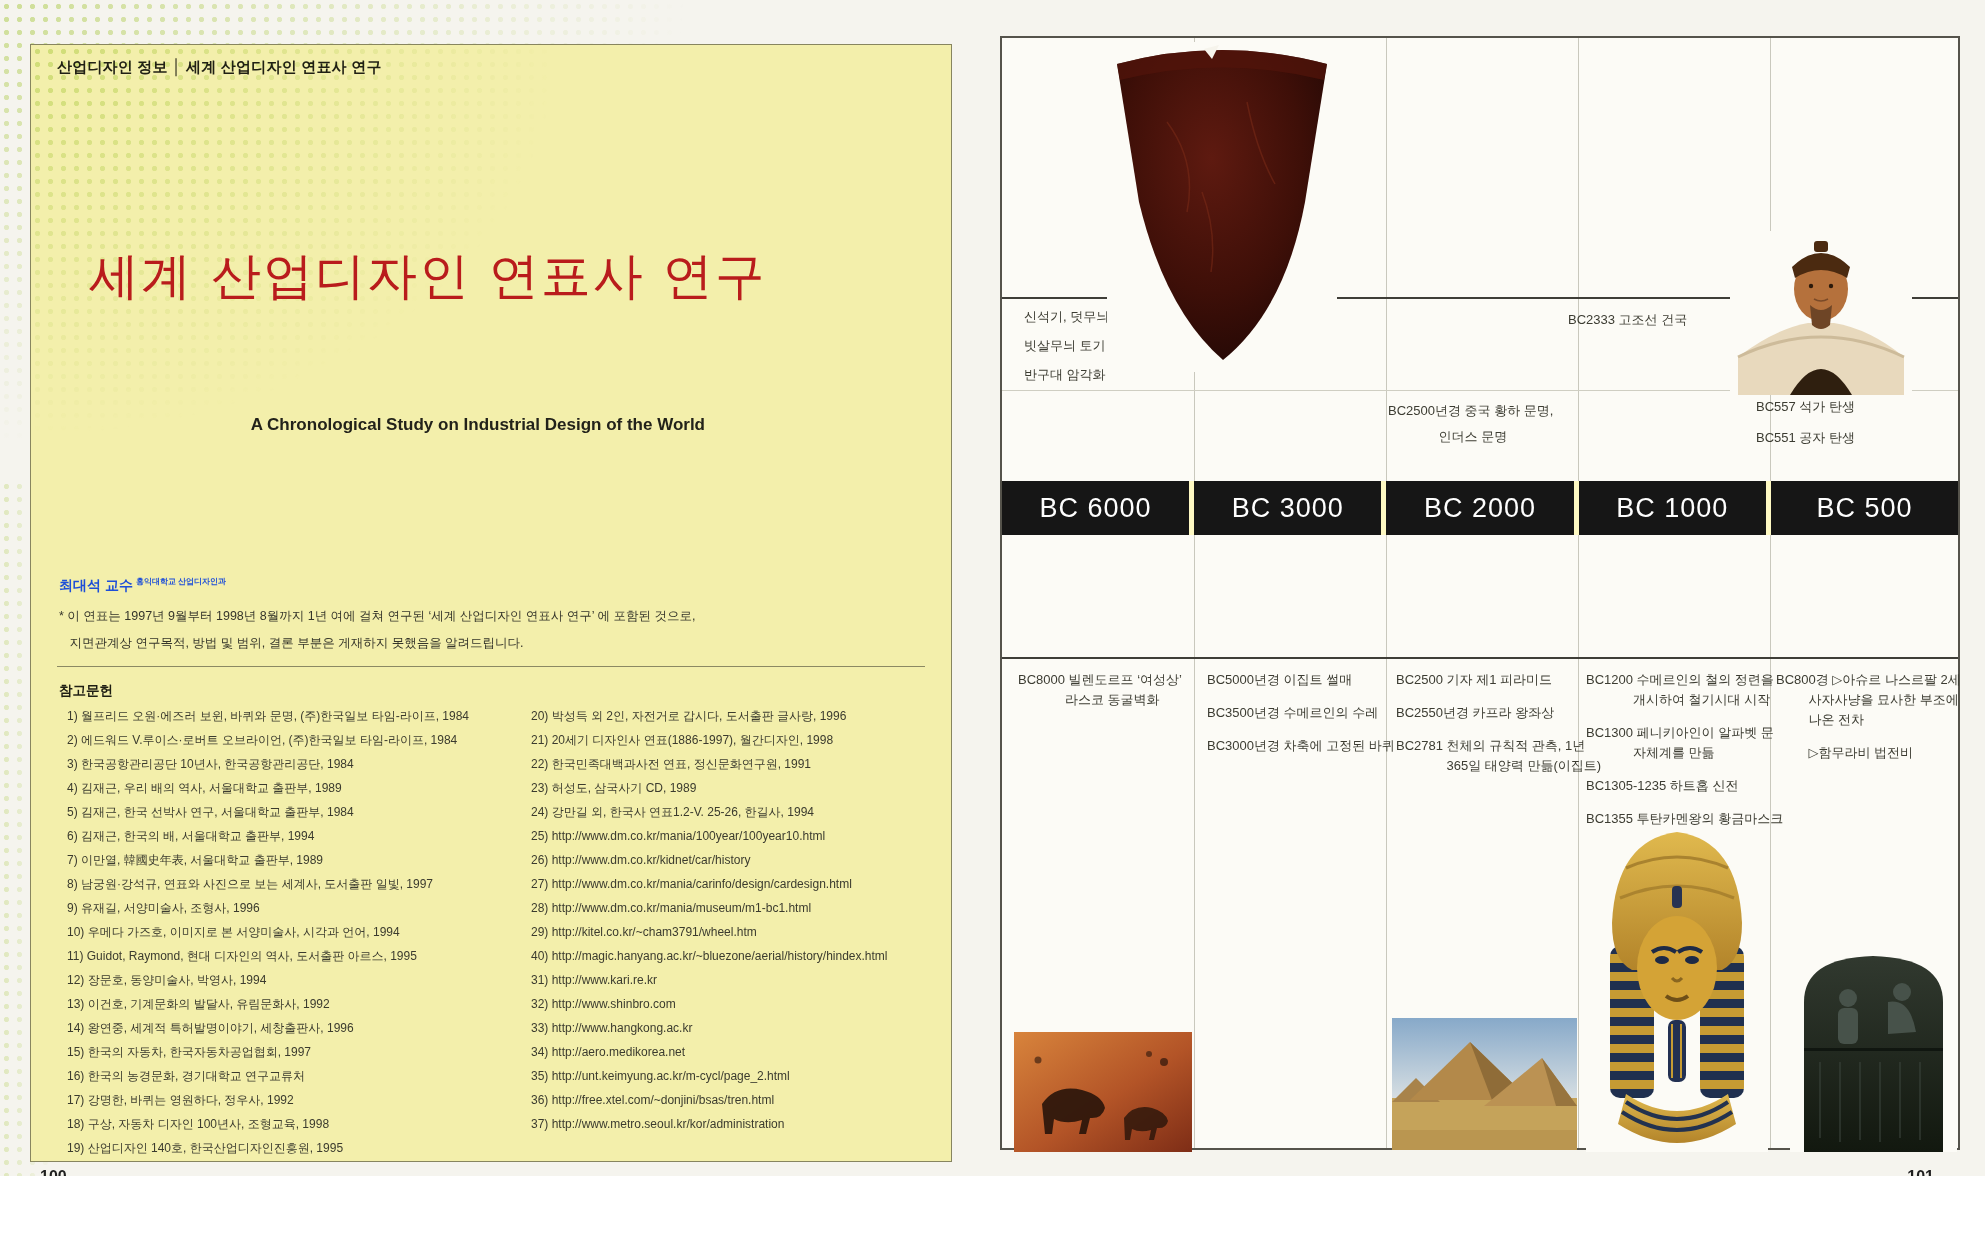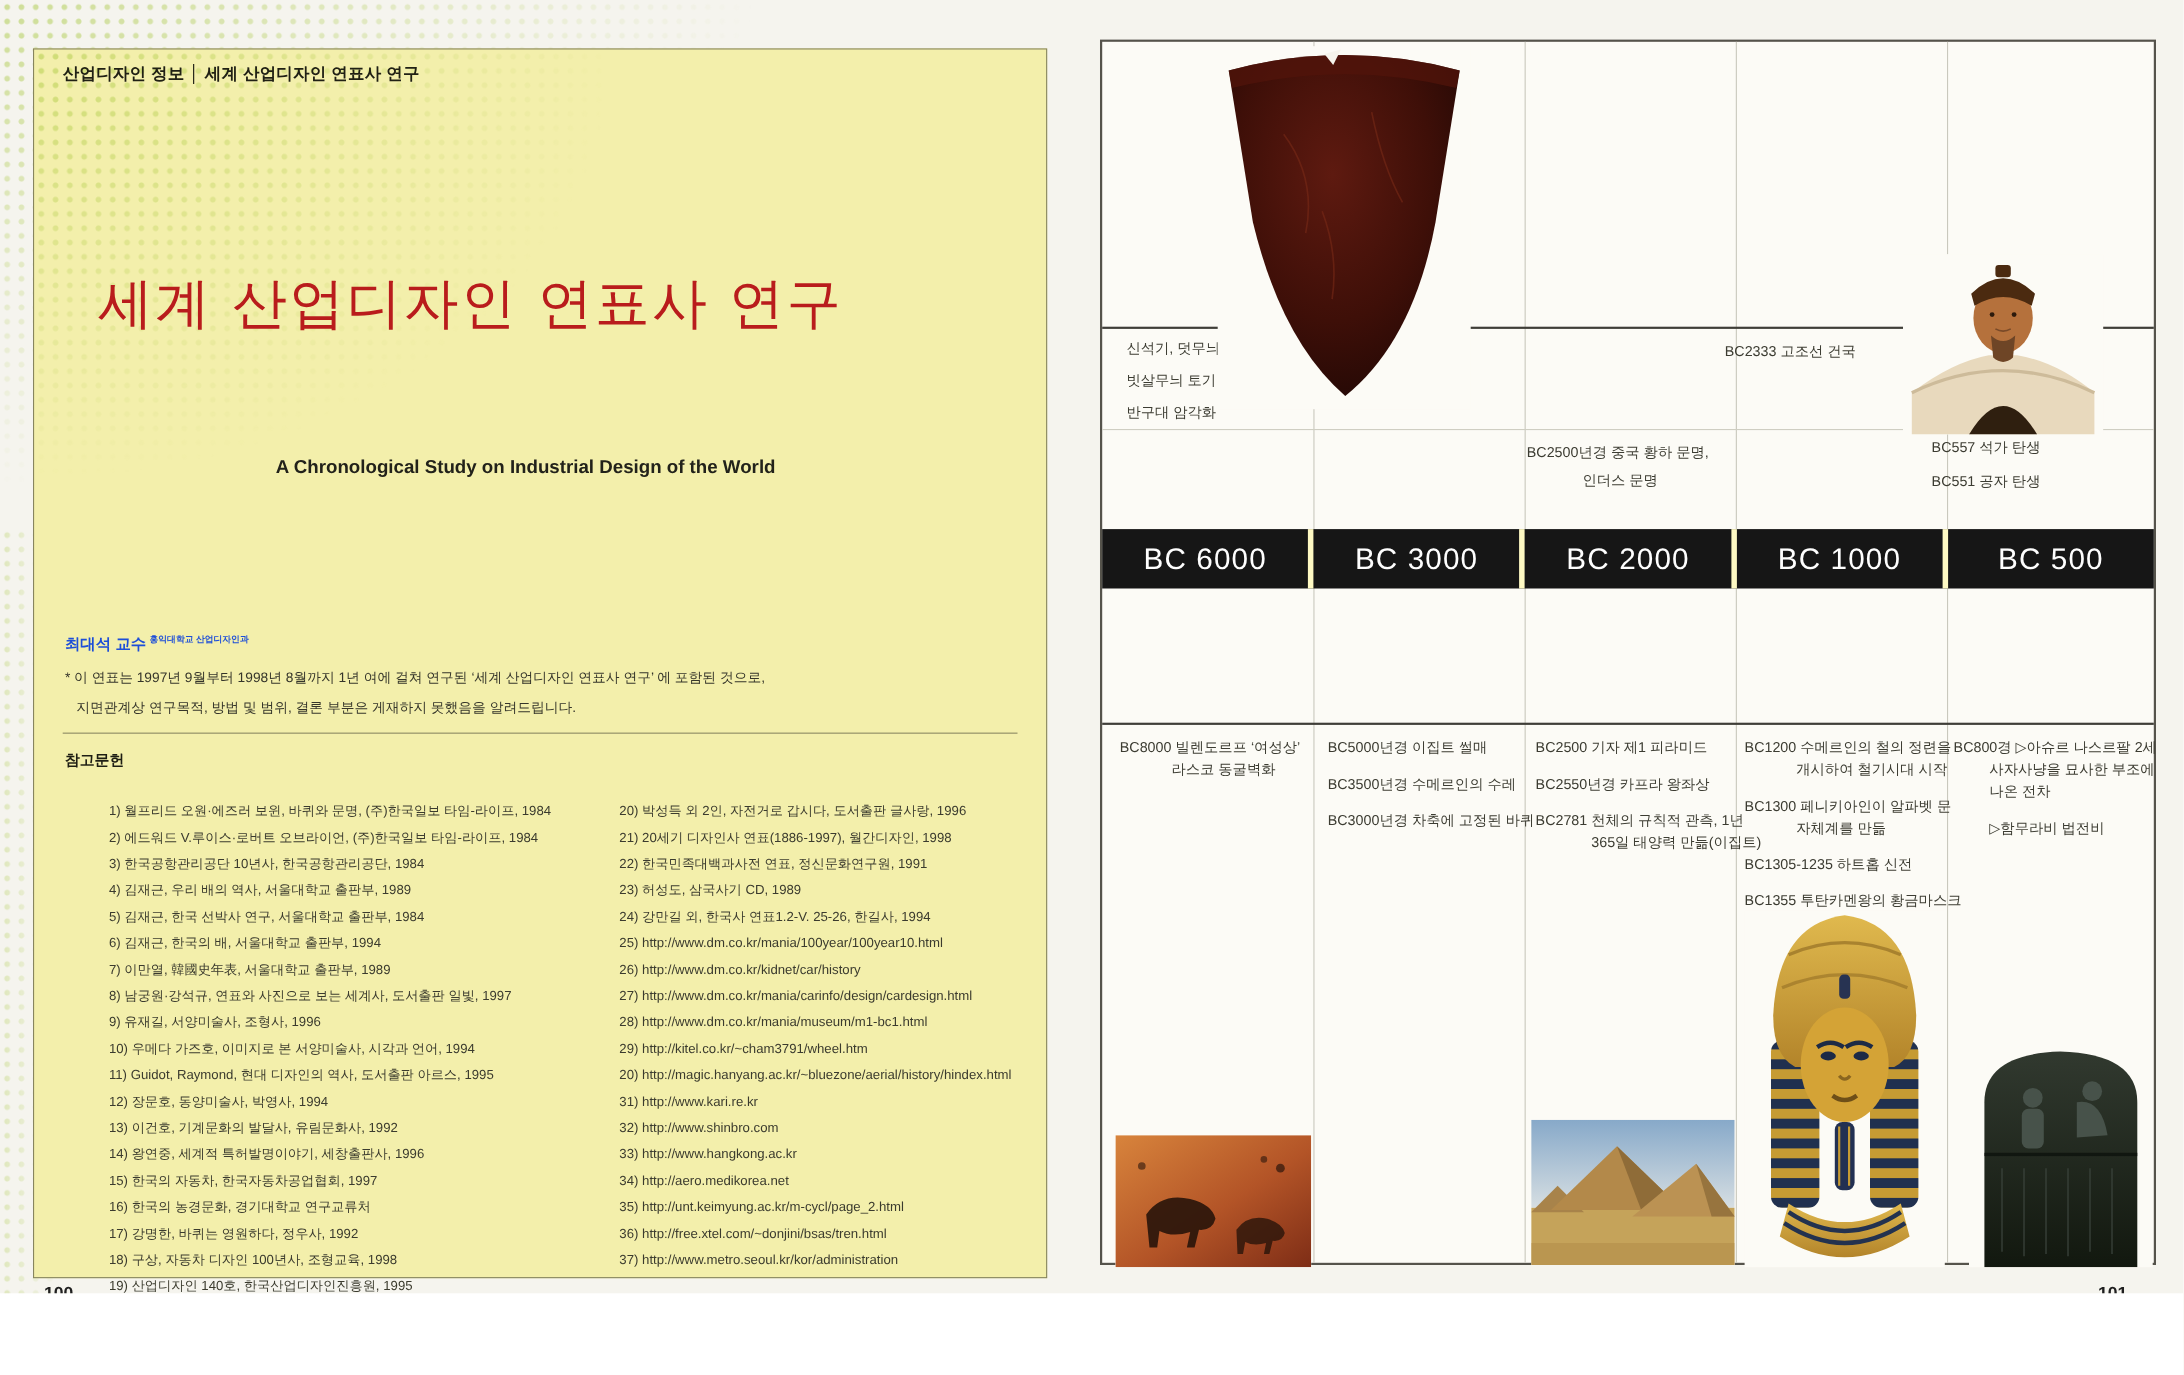--- a/index.html
+++ b/index.html
@@ -28,21 +28,21 @@
   .lp-title{position:absolute;left:58px;top:198px;width:648px;margin:0;text-align:center;white-space:nowrap;
             font-family:"DejaVu Serif","Liberation Serif",serif;font-weight:500;
             font-size:50px;letter-spacing:2px;color:#b91c1c;}
   .lp-subtitle{position:absolute;right:246px;top:370px;font-size:17px;font-weight:bold;color:#22221a;}
   .lp-author{position:absolute;left:28px;top:531px;font-size:14px;font-weight:bold;color:#1d4ed8;}
   .lp-author sup{font-size:8px;margin-left:3px;}
   .lp-note{position:absolute;left:28px;top:558px;font-size:12.5px;line-height:27px;color:#35352a;}
   .lp-note .note-line{white-space:pre;}
   .lp-rule{position:absolute;left:26px;top:621px;width:868px;height:1px;background:#8b8963;}
   .lp-refs-heading{position:absolute;left:28px;top:637px;font-size:13.5px;font-weight:bold;color:#1e1e13;}
-  .refs{position:absolute;top:680px;font-size:12px;line-height:24px;color:#3b3b2e;white-space:nowrap;margin-left:32px;}
+  .refs{position:absolute;top:659px;font-size:12px;line-height:24px;color:#3b3b2e;white-space:nowrap;}
   .refs-col1{left:36px;}
   .refs-col2{left:500px;}
 
   
   .footer{position:absolute;}
   .footer-left{left:40px;top:1168px;width:292px;}
   .footer-right{left:1612px;top:1168px;width:322px;text-align:right;}
   .pageno{font-size:16px;font-weight:bold;color:#1f1f1f;line-height:17px;}
   .footrule{width:100%;height:1px;background:#4f4f4f;margin-top:4px;}
   .foottext{font-size:11px;color:#56564c;margin-top:4px;}
@@ -133,21 +133,21 @@
     <div class="ref-item">20) 박성득 외 2인, 자전거로 갑시다, 도서출판 글사랑, 1996</div>
         <div class="ref-item">21) 20세기 디자인사 연표(1886-1997), 월간디자인, 1998</div>
         <div class="ref-item">22) 한국민족대백과사전 연표, 정신문화연구원, 1991</div>
         <div class="ref-item">23) 허성도, 삼국사기 CD, 1989</div>
         <div class="ref-item">24) 강만길 외, 한국사 연표1.2-V. 25-26, 한길사, 1994</div>
         <div class="ref-item">25) http://www.dm.co.kr/mania/100year/100year10.html</div>
         <div class="ref-item">26) http://www.dm.co.kr/kidnet/car/history</div>
         <div class="ref-item">27) http://www.dm.co.kr/mania/carinfo/design/cardesign.html</div>
         <div class="ref-item">28) http://www.dm.co.kr/mania/museum/m1-bc1.html</div>
         <div class="ref-item">29) http://kitel.co.kr/~cham3791/wheel.htm</div>
-        <div class="ref-item">20) http://magic.hanyang.ac.kr/~bluezone/aerial/history/hindex.html</div>
+        <div class="ref-item">40) http://magic.hanyang.ac.kr/~bluezone/aerial/history/hindex.html</div>
         <div class="ref-item">31) http://www.kari.re.kr</div>
         <div class="ref-item">32) http://www.shinbro.com</div>
         <div class="ref-item">33) http://www.hangkong.ac.kr</div>
         <div class="ref-item">34) http://aero.medikorea.net</div>
         <div class="ref-item">35) http://unt.keimyung.ac.kr/m-cycl/page_2.html</div>
         <div class="ref-item">36) http://free.xtel.com/~donjini/bsas/tren.html</div>
         <div class="ref-item">37) http://www.metro.seoul.kr/kor/administration</div>
       </div>
   </div>
 

